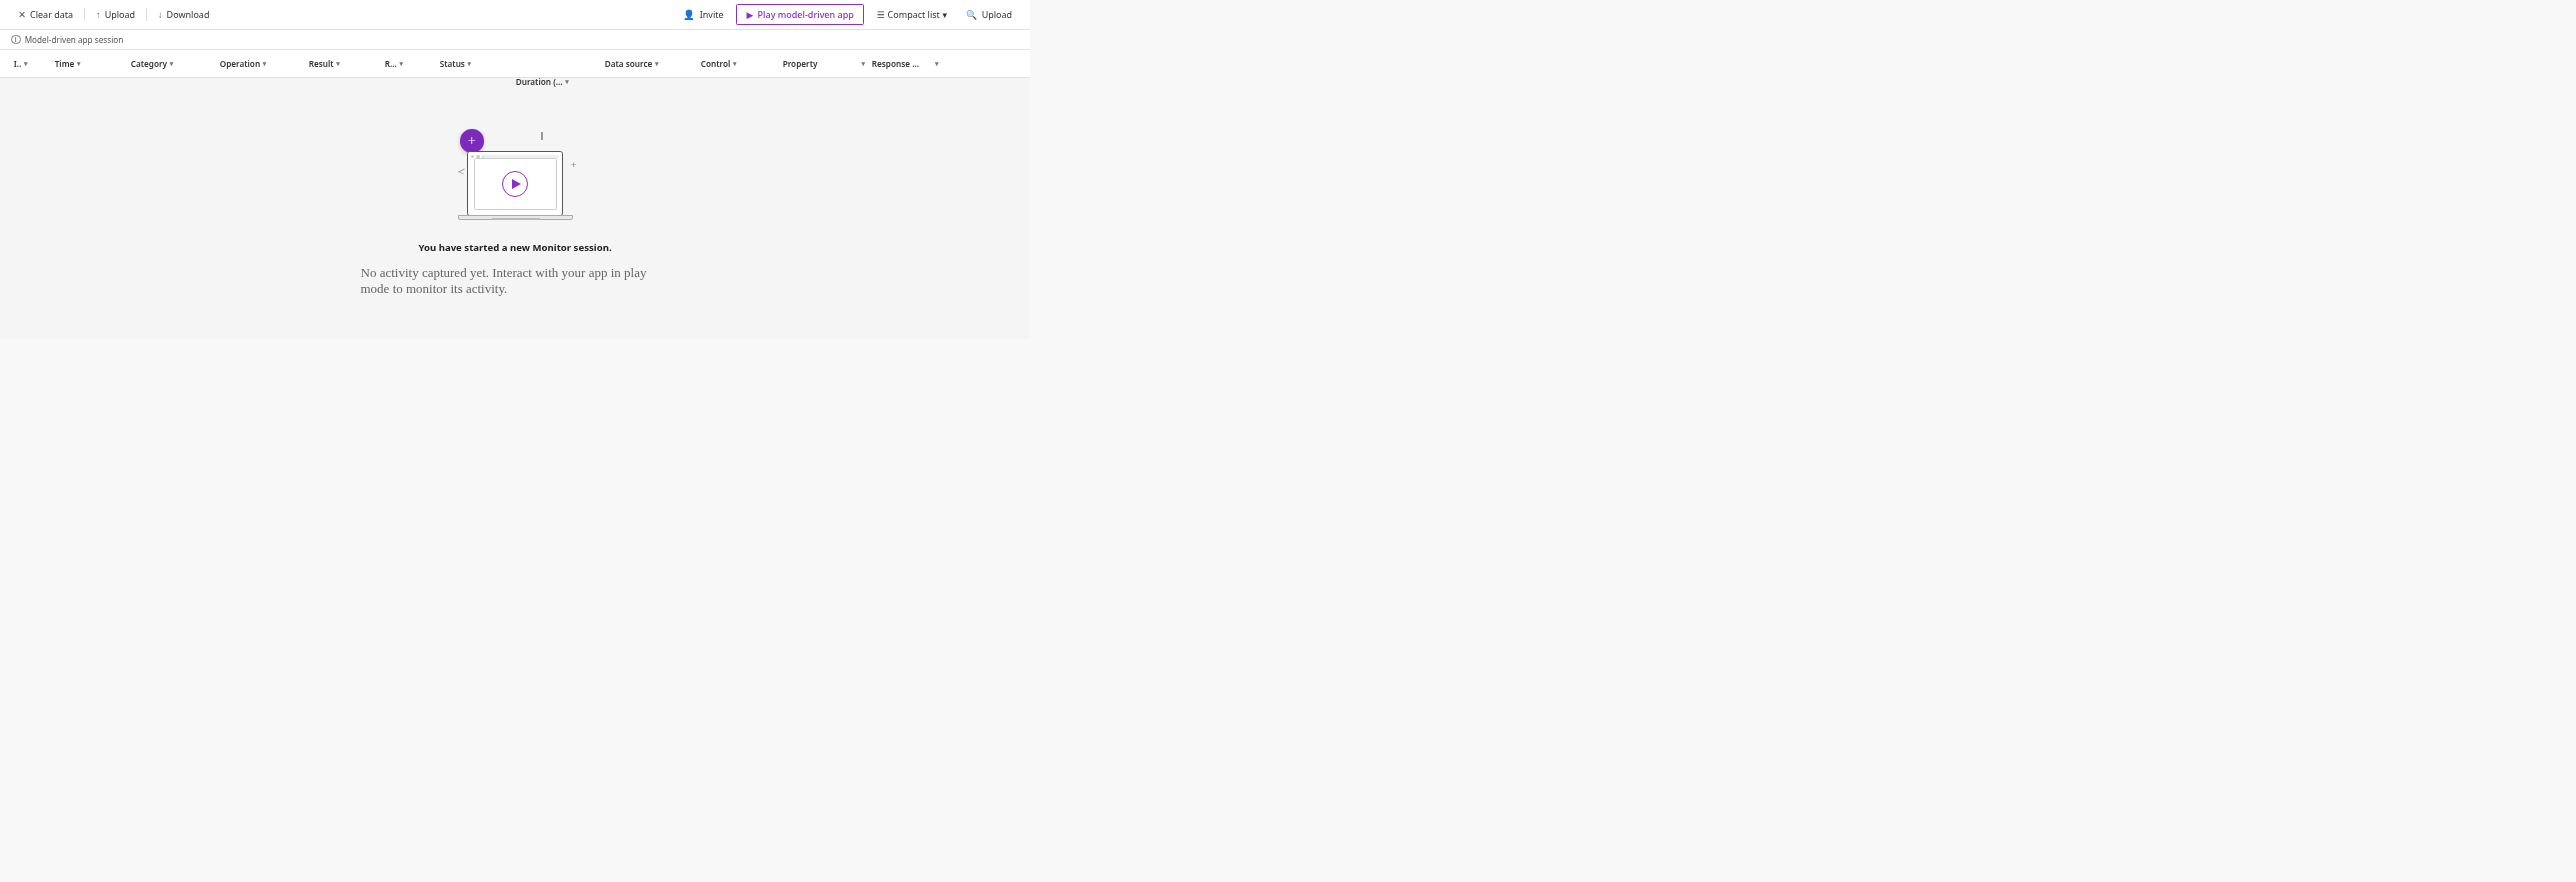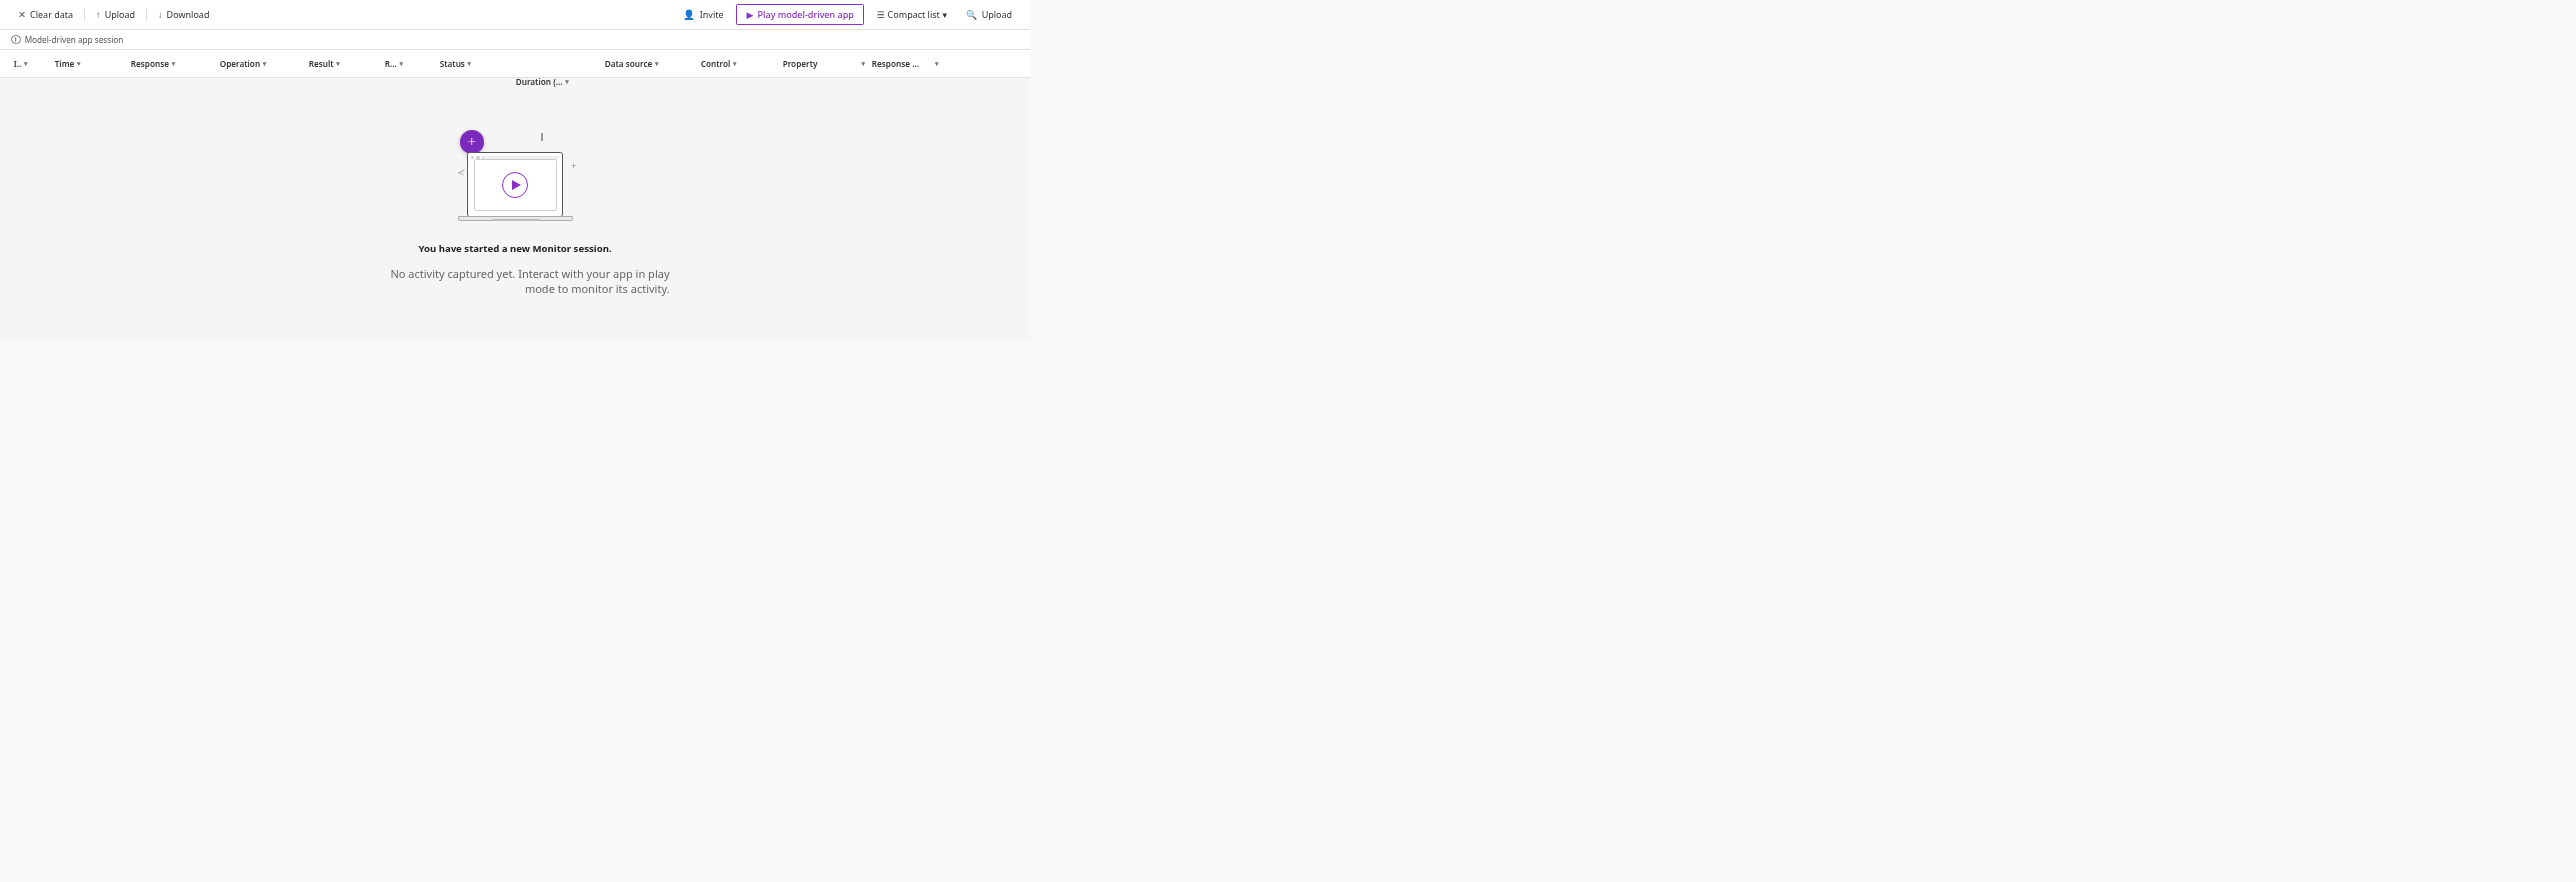--- a/index.html
+++ b/index.html
@@ -313,24 +313,25 @@
     }
 
     .empty-title {
       font-size: 9.6px;
       font-weight: 700;
       color: #222;
       text-align: center;
     }
 
     .empty-subtitle {
-      font-size: 11px;
+      font-size: 13px;
       color: #666;
-      text-align: right;
+      text-align: left;
       max-width: 309px;
+      font-family: Liberation Serif, serif;
     }
 
     .divider {
       width: 0.7px;
       height: 13.7px;
       background: #ddd;
       margin: 0 2.7px;
     }
 
     
@@ -409,21 +410,21 @@
 <div class="column-headers">
   <div class="col-header col-id">
     <span>I..</span>
     <span class="chevron">▾</span>
   </div>
   <div class="col-header col-time">
     <span>Time</span>
     <span class="chevron">▾</span>
   </div>
   <div class="col-header col-category">
-    <span>Response</span>
+    <span>Category</span>
     <span class="chevron">▾</span>
   </div>
   <div class="col-header col-operation">
     <span>Operation</span>
     <span class="chevron">▾</span>
   </div>
   <div class="col-header col-result">
     <span>Result</span>
     <span class="chevron">▾</span>
   </div>

